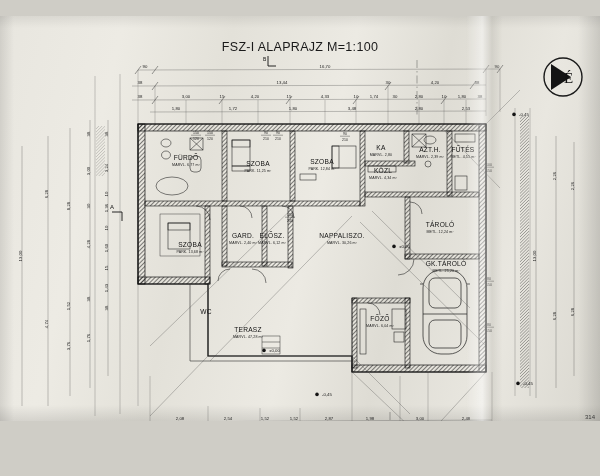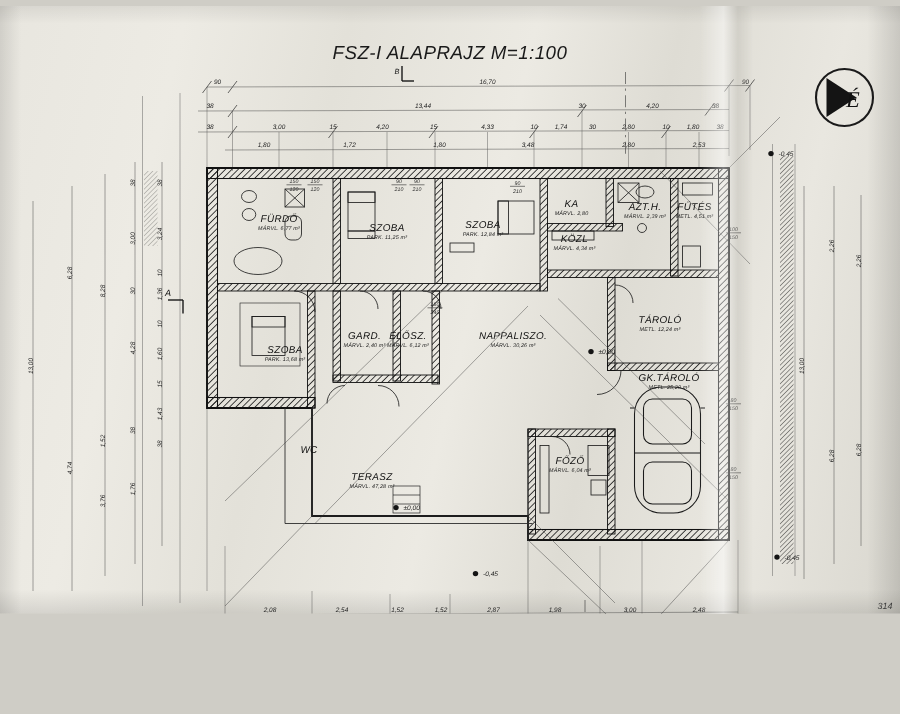--- a/index.html
+++ b/index.html
@@ -4,29 +4,28 @@
 <style>
   html,body{margin:0;padding:0;}
   body{
     width:600px;height:476px;overflow:hidden;
     background:#cfcdc6;
     font-family:"Liberation Sans",sans-serif;
     position:relative;
   }
   
   #sheet{
-    position:absolute;left:0;top:4px;width:600px;height:405px;
+    position:absolute;left:0;top:16px;width:600px;height:405px;
     background:
       linear-gradient(90deg,rgba(0,0,0,.10) 0px,rgba(0,0,0,0) 14px),
       linear-gradient(270deg,rgba(0,0,0,.12) 0px,rgba(0,0,0,0) 22px),
       linear-gradient(180deg,rgba(0,0,0,.07) 0px,rgba(0,0,0,0) 12px),
       linear-gradient(0deg,rgba(0,0,0,.10) 0px,rgba(0,0,0,0) 16px),
       linear-gradient(103deg,#e8e6df 0%,#edebe4 18%,#e3e1d9 34%,#eceae3 52%,#dedcd4 66%,#e9e7e0 82%,#d9d7cf 100%);
     overflow:hidden;
-    font-style:italic;
   }
   
   #band{
     position:absolute;left:466px;top:0;width:36px;height:476px;
     background:linear-gradient(90deg,rgba(255,255,255,0) 0%,rgba(255,255,255,.45) 45%,rgba(170,168,160,.28) 72%,rgba(255,255,255,0) 100%);
     pointer-events:none;
   }
   #title{
     position:absolute;left:0;top:24px;width:600px;text-align:center;
     font-size:12.5px;color:#1a1a1a;letter-spacing:.3px;

